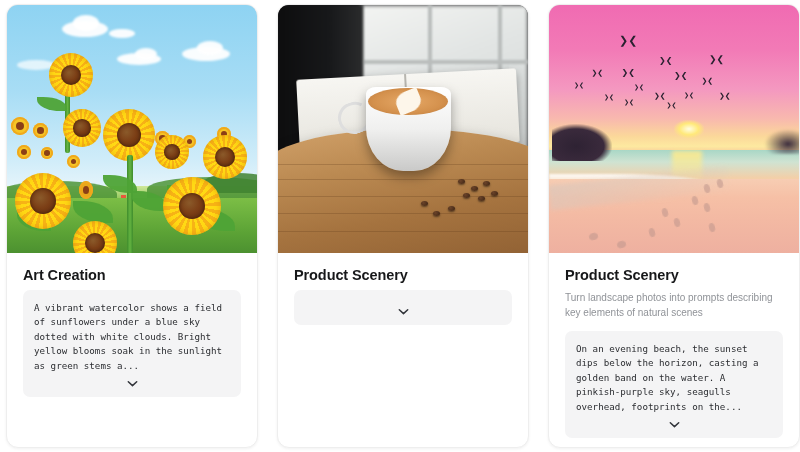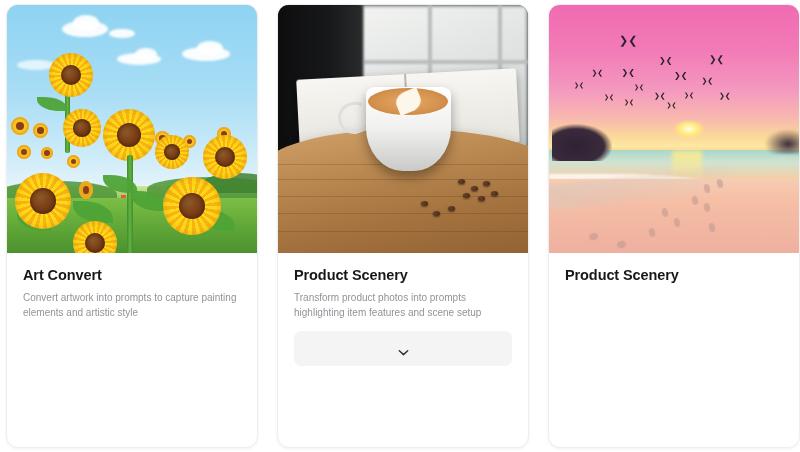--- a/index.html
+++ b/index.html
@@ -225,22 +225,29 @@
         <div class="petals"></div>
           <div class="core"></div>
         </div>
       <div class="sun-big" style="left:66px;top:216px;width:44px;height:44px;">
         <div class="petals"></div>
           <div class="core"></div>
         </div>
       <div class="sfar" style="left:72px;top:176px;width:14px;height:18px;background:#e8a81b;"></div>
     </div>
     <div class="card-body">
-      <div class="card-title">Art Convert</div>
-      <div class="card-sub">Convert artwork into prompts to capture painting elements and artistic style</div>
+      <div class="card-title">Art Creation</div>
+      <div class="prompt-box">
+        <div class="prompt-text">A vibrant watercolor shows a field of sunflowers under a blue sky dotted with white clouds. Bright yellow blooms soak in the sunlight as green stems a...</div>
+        <div class="chev-wrap">
+          <svg class="chev" viewBox="0 0 12 8">
+            <path d="M1.2 2 L6 6.4 L10.8 2" fill="none" stroke="#31343a" stroke-width="1.7" stroke-linecap="round" stroke-linejoin="round"></path>
+          </svg>
+        </div>
+      </div>
     </div>
   </div>
 
   <div class="card">
     <div class="card-media">
       <div class="ph2"></div>
       <div class="win"></div>
       <div class="winbar" style="left:60%;top:0;width:4px;height:56%;"></div>
       <div class="winbar" style="left:34%;top:22%;width:66%;height:4px;"></div>
       <div class="winbar" style="left:88%;top:0;width:4px;height:56%;"></div>
@@ -261,21 +268,20 @@
       <div class="bean" style="left:82%;top:71%;"></div>
       <div class="bean" style="left:74%;top:76%;"></div>
       <div class="bean" style="left:80%;top:77%;"></div>
       <div class="bean" style="left:85%;top:75%;"></div>
       <div class="bean" style="left:57%;top:79%;"></div>
       <div class="bean" style="left:62%;top:83%;"></div>
       <div class="bean" style="left:68%;top:81%;"></div>
     </div>
     <div class="card-body">
       <div class="card-title">Product Scenery</div>
-      <div class="card-sub">Transform product photos into prompts highlighting item features and scene setup</div>
       <div class="prompt-box">
         <div class="chev-wrap">
           <svg class="chev" viewBox="0 0 12 8">
             <path d="M1.2 2 L6 6.4 L10.8 2" fill="none" stroke="#31343a" stroke-width="1.7" stroke-linecap="round" stroke-linejoin="round"></path>
           </svg>
         </div>
       </div>
     </div>
   </div>
 
@@ -311,16 +317,25 @@
       <div class="foot" style="left:62%;top:80%;"></div>
       <div class="foot" style="left:45%;top:82%;"></div>
       <div class="foot" style="left:50%;top:86%;"></div>
       <div class="foot" style="left:64%;top:88%;"></div>
       <div class="foot" style="left:40%;top:90%;"></div>
       <div class="foot" style="left:16%;top:92%;width:9px;height:7px;"></div>
       <div class="foot" style="left:27%;top:95%;width:9px;height:7px;"></div>
     </div>
     <div class="card-body">
       <div class="card-title">Product Scenery</div>
+      <div class="card-sub">Turn landscape photos into prompts describing key elements of natural scenes</div>
+      <div class="prompt-box">
+        <div class="prompt-text">On an evening beach, the sunset dips below the horizon, casting a golden band on the water. A pinkish-purple sky, seagulls overhead, footprints on the...</div>
+        <div class="chev-wrap">
+          <svg class="chev" viewBox="0 0 12 8">
+            <path d="M1.2 2 L6 6.4 L10.8 2" fill="none" stroke="#31343a" stroke-width="1.7" stroke-linecap="round" stroke-linejoin="round"></path>
+          </svg>
+        </div>
+      </div>
     </div>
   </div>
 
 </div>
 
 </body></html>

